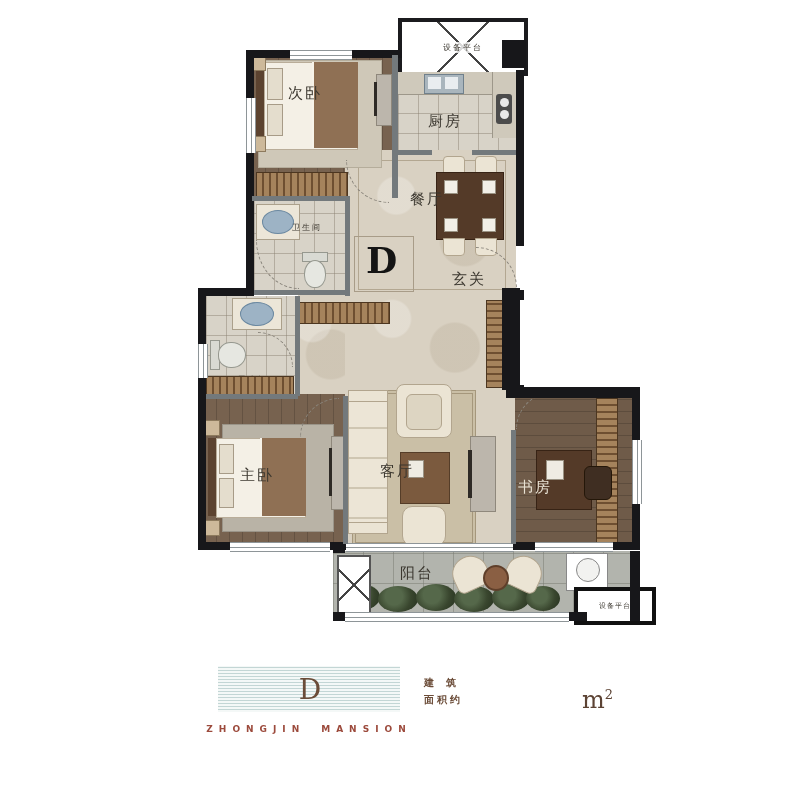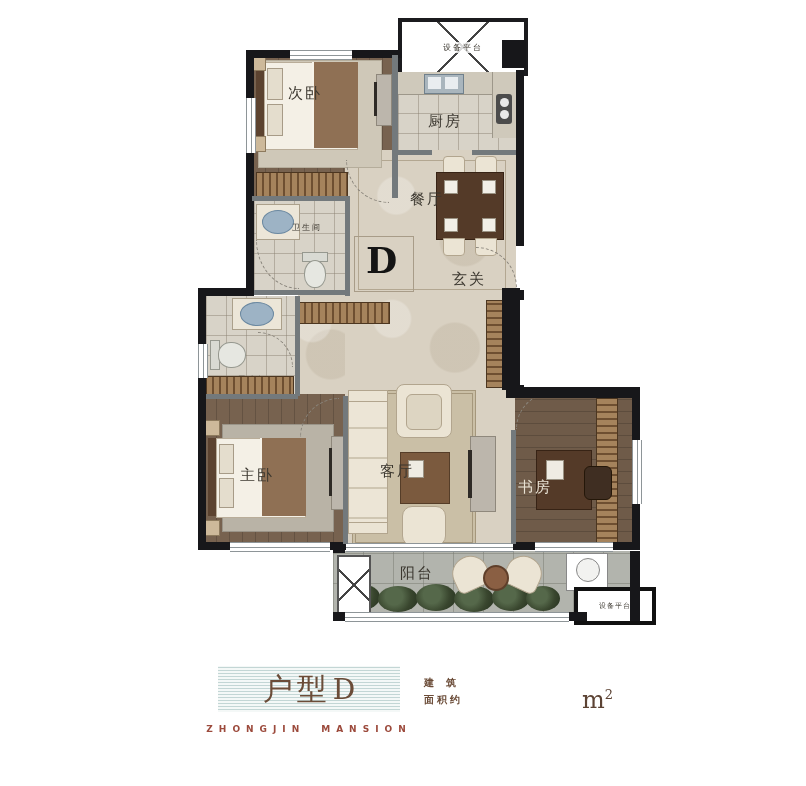--- a/index.html
+++ b/index.html
@@ -232,21 +232,20 @@
   <div class="abs wg" style="left:295px;top:296px;width:5px;height:100px;"></div>
   <div class="abs wg" style="left:206px;top:394px;width:92px;height:5px;"></div>
   <div class="abs wg" style="left:343px;top:396px;width:5px;height:148px;"></div>
   <div class="abs wg" style="left:398px;top:150px;width:34px;height:5px;"></div>
   <div class="abs wg" style="left:472px;top:150px;width:44px;height:5px;"></div>
   <div class="abs wg" style="left:511px;top:430px;width:5px;height:114px;"></div>
 
   <span class="lbl" style="left:288px;top:84px;">次卧</span>
 
   <div class="typebox">
-    <span class="cjk">户型</span>
     <span class="ltr">D</span>
   </div>
   <div class="brandrow">
     <span class="brandword">ZHONGJIN</span>
     <span class="seal"></span>
     <span class="brandword">MANSION</span>
   </div>
   <div class="arealbl">
     <div>建筑</div>
     <div>面积约</div>

